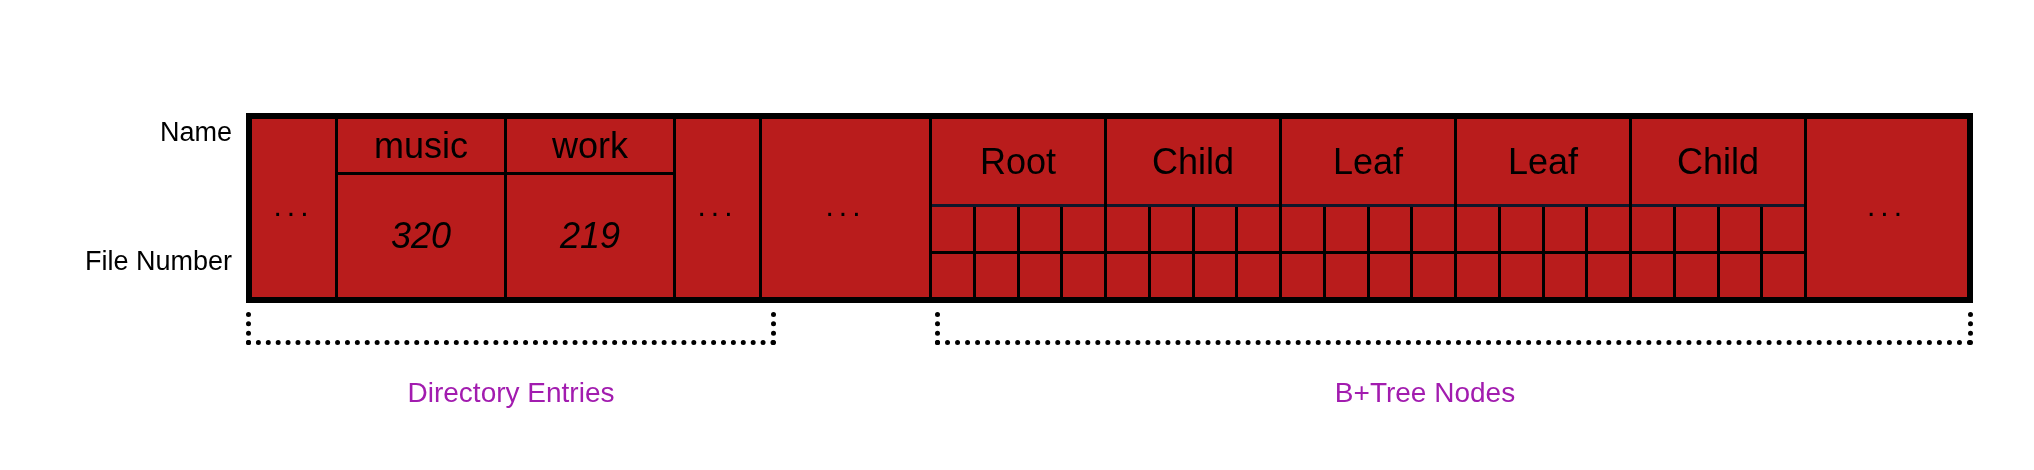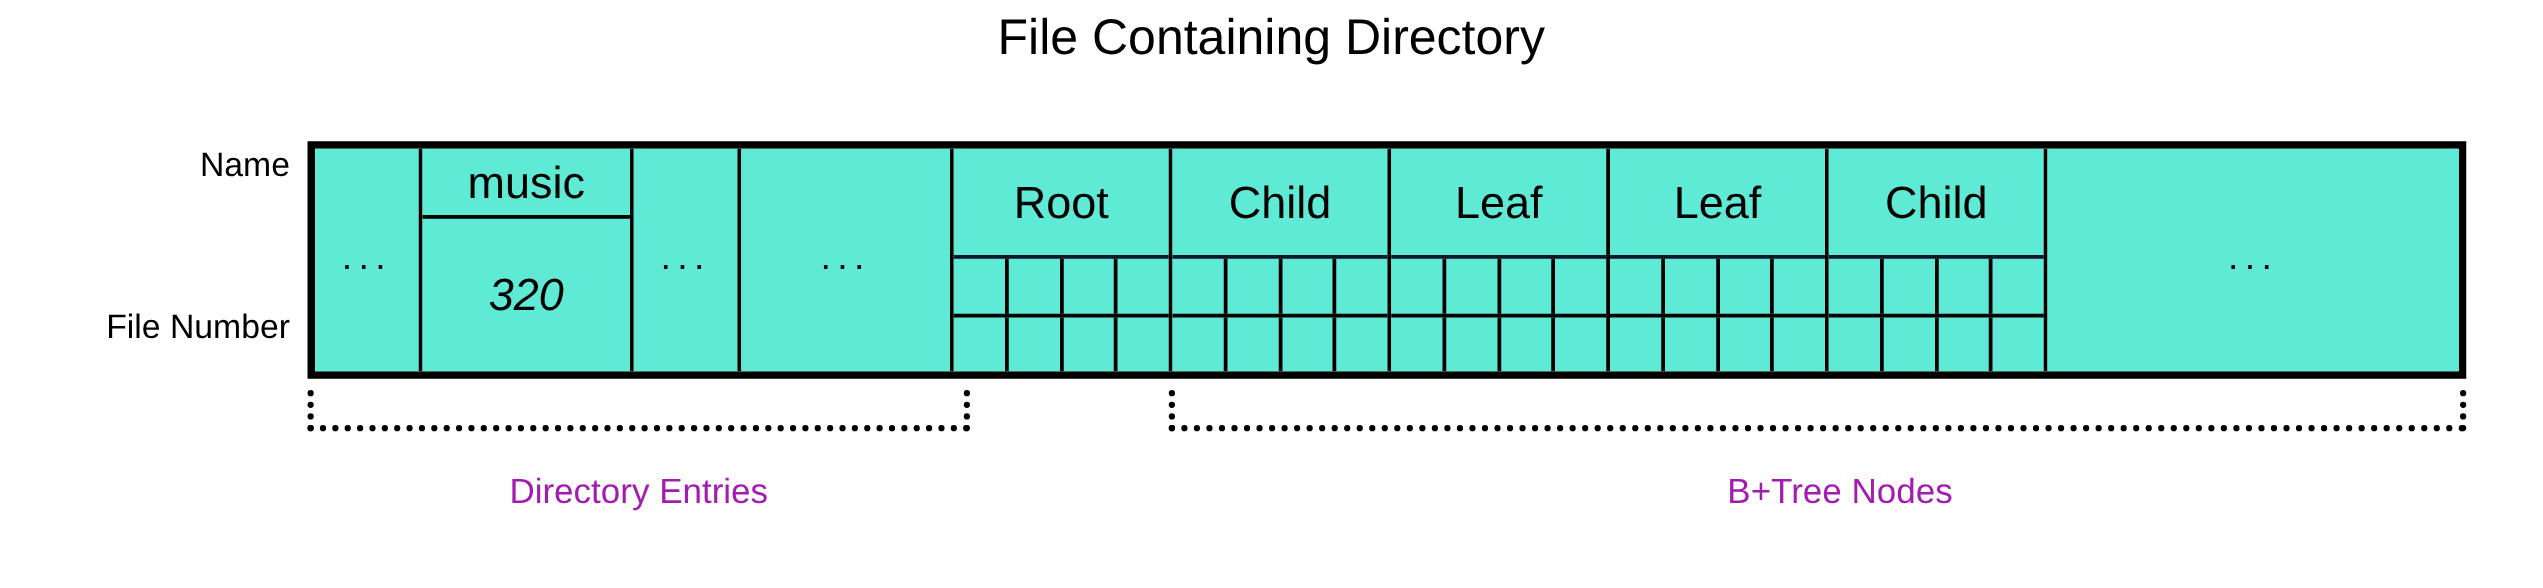--- a/index.html
+++ b/index.html
@@ -58,21 +58,21 @@
     flex-direction: row;
   }
 
   
   .cell {
     position: relative;
     box-sizing: border-box;
     border-right: 3px solid #000;
     display: flex;
     flex-direction: column;
-    background: #5eead4;
+    background: #b91c1c;
   }
   .cell.last { border-right: none; }
 
   
   .cell-ellipsis {
     align-items: center;
     justify-content: center;
     font-size: 30px;
     letter-spacing: 5px;
     line-height: 1;
@@ -145,43 +145,46 @@
 
   .bracket-caption {
     position: absolute;
     text-align: center;
     font-size: 28px;
     color: #a21caf;
     white-space: nowrap;
     line-height: 1;
   }
   #caption-dir  { left: 246px; top: 379px; width: 530px; }
-  #caption-tree { left: 953px; top: 379px; width: 1038px; }
+  #caption-tree { left: 906px; top: 379px; width: 1038px; }
 </style>
 </head>
 <body>
 
 <div id="canvas">
 
-  <div id="title">File Containing Directory</div>
 
   <div class="row-label" id="label-filenum">File Number</div>
   <div class="row-label" id="label-name">Name</div>
 
   <div id="table">
 
     <div class="cell cell-ellipsis" style="flex:0 0 86px;">
       <span>...</span>
     </div>
 
     <div class="cell" style="flex:0 0 169px;">
       <div class="entry-name">music</div>
       <div class="entry-num">320</div>
     </div>
 
+    <div class="cell" style="flex:0 0 169px;">
+      <div class="entry-name">work</div>
+      <div class="entry-num">219</div>
+    </div>
 
     <div class="cell cell-ellipsis" style="flex:0 0 86px;">
       <span>...</span>
     </div>
 
     <div class="cell cell-ellipsis" style="flex:0 0 170px;">
       <span>...</span>
     </div>
 
     <div class="cell" style="flex:0 0 175px;">

